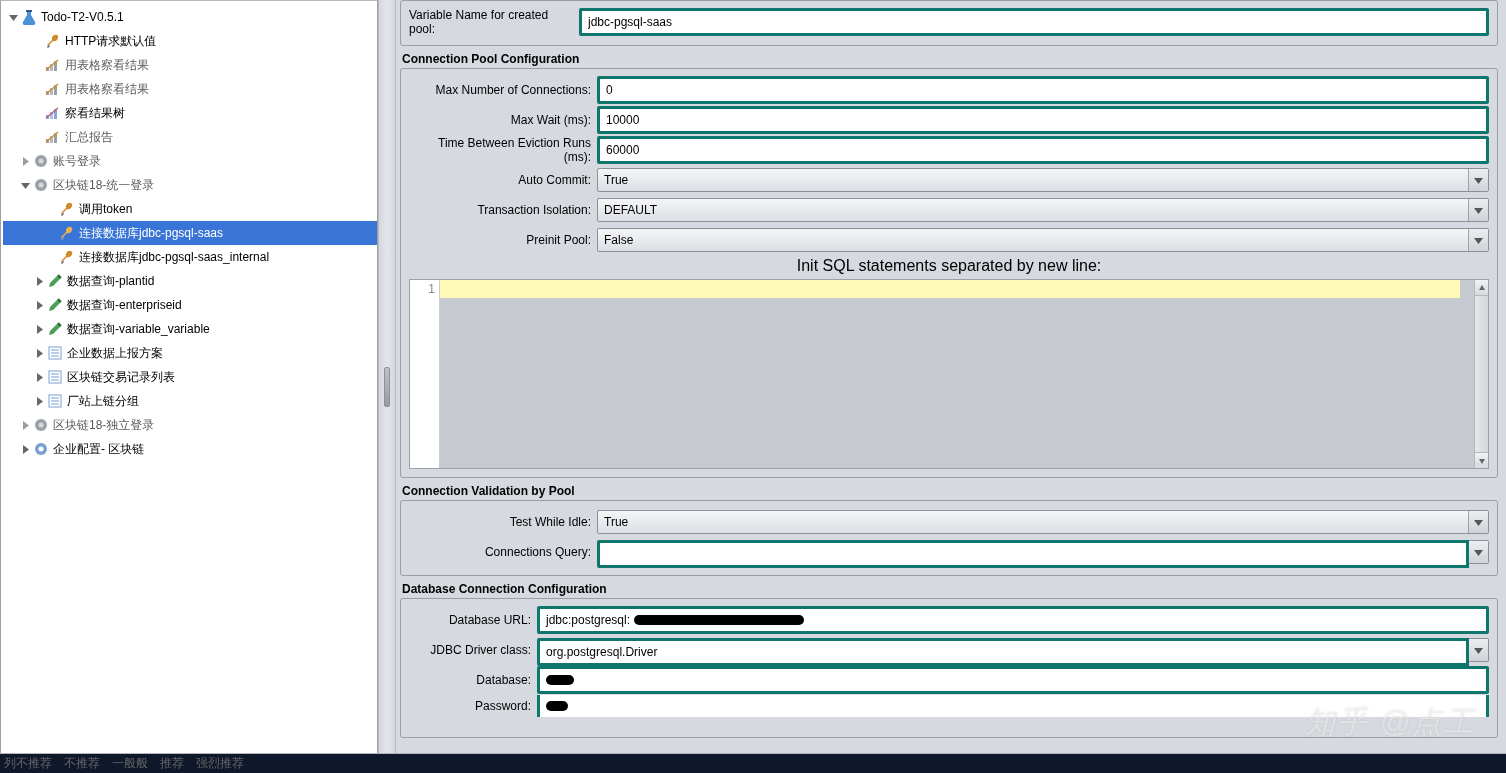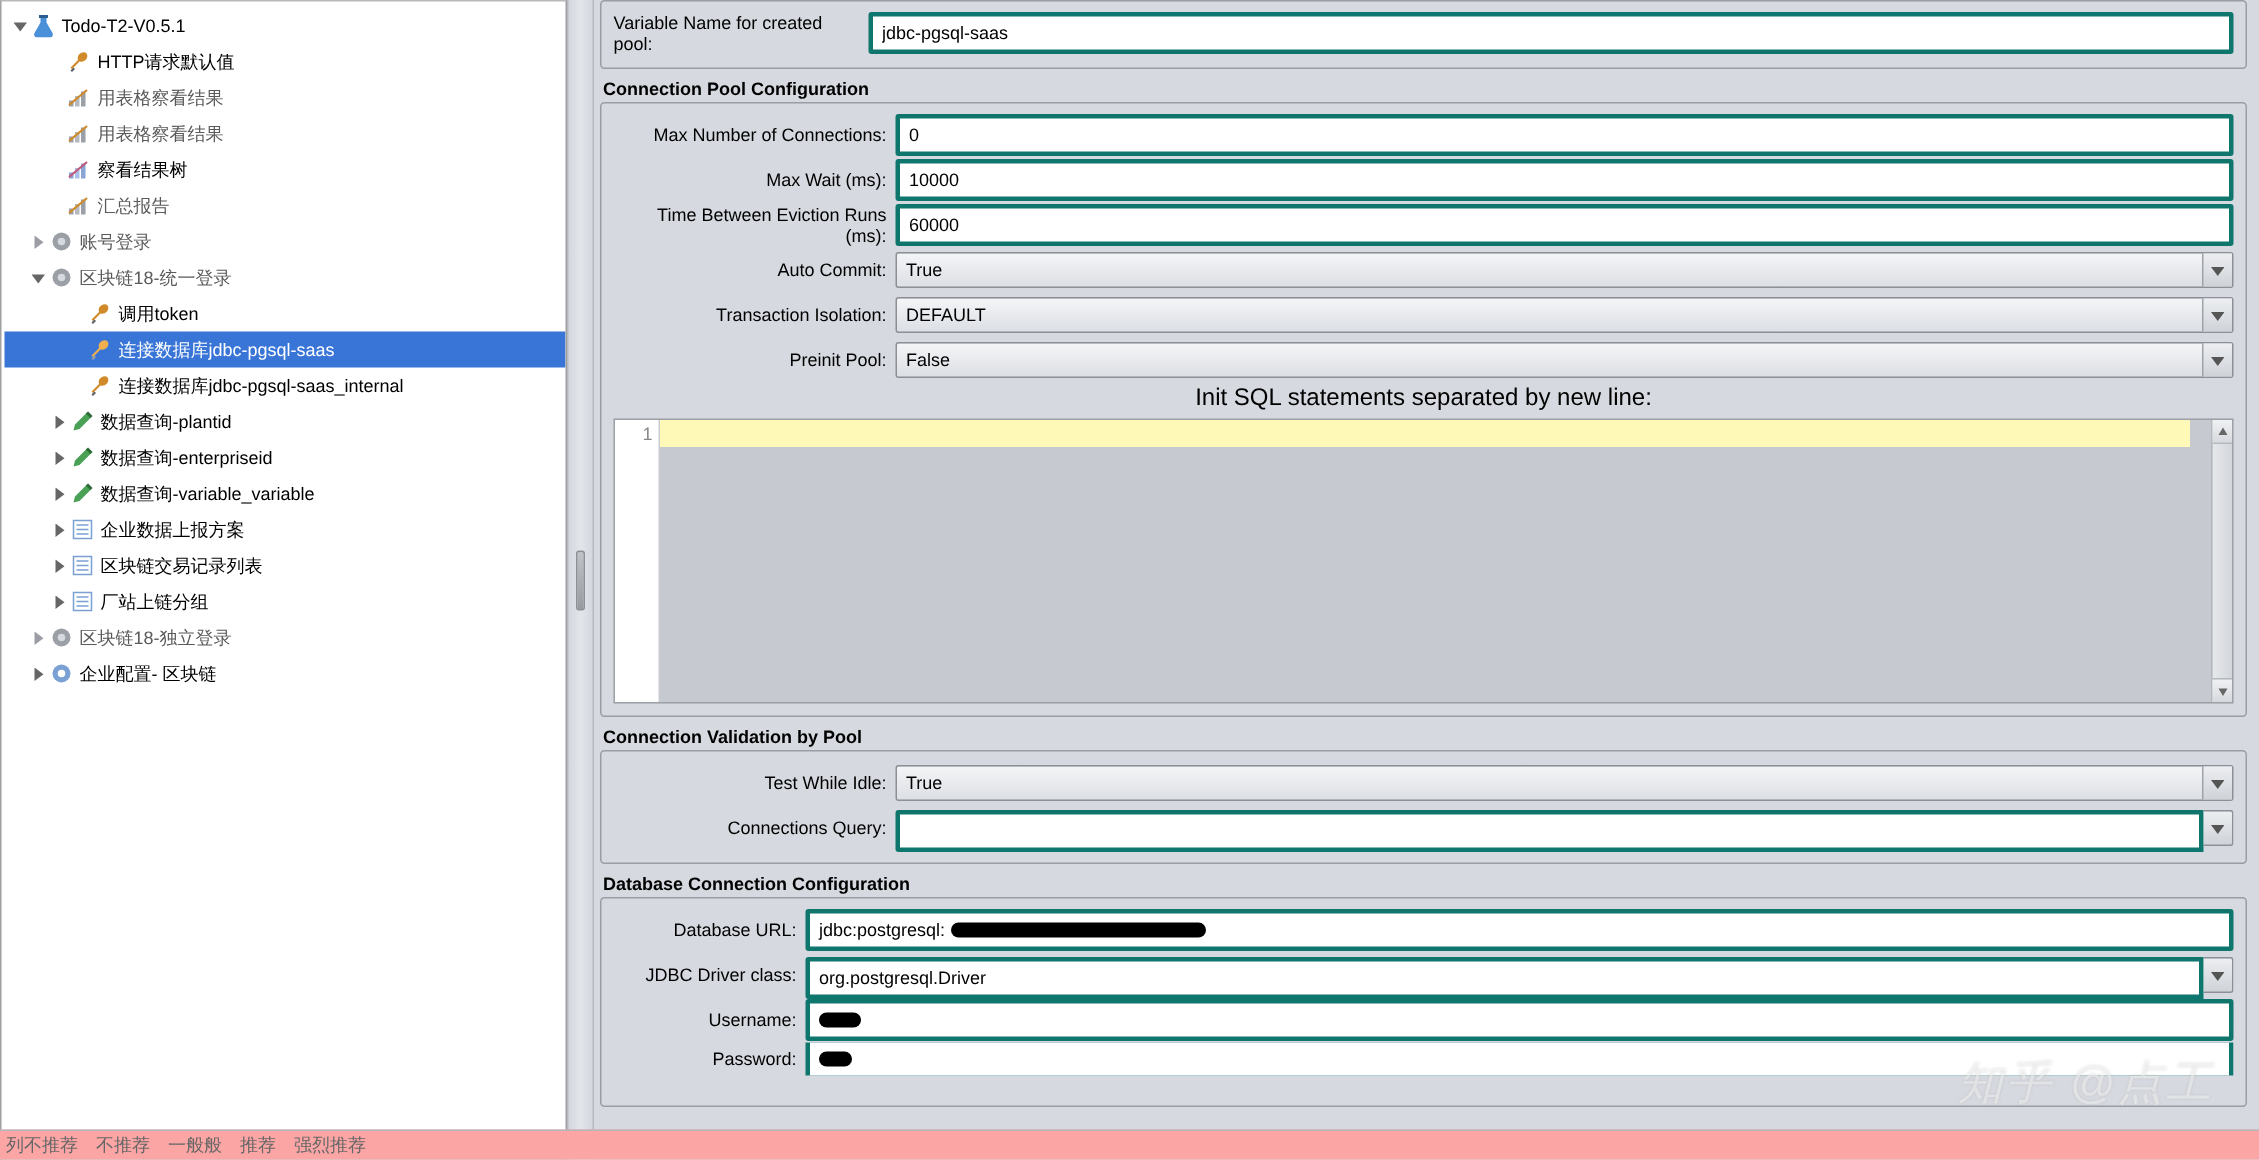--- a/index.html
+++ b/index.html
@@ -127,21 +127,21 @@
   .linker-combo input.field{flex:1;border-radius:2px 0 0 2px;}
   .linker-combo .cbtn{
     width:20px;border:1px solid #8c9096;border-left:none;border-radius:0 2px 2px 0;
     display:flex;align-items:center;justify-content:center;
     background:linear-gradient(#eceef1,#cfd3d8);
   }
 
   
   .footer {
     position:absolute; left:0; right:0; bottom:0; height:20px;
-    background:#fca5a5; color:#666; font-size:12px;
+    background:#0f172a; color:#666; font-size:12px;
     display:flex; align-items:center; padding-left:4px; gap:12px;
     border-top:1px solid #b3b7bc;
   }
 
   
   .watermark{
     position:absolute; right:30px; bottom:30px;
     font-size:30px; color:rgba(255,255,255,0.45);
     font-style:italic; letter-spacing:2px; pointer-events:none;
     text-shadow:0 0 2px rgba(180,180,180,0.5);
@@ -558,21 +558,21 @@
         <div class="linker-combo">
           <input class="field" value="org.postgresql.Driver" style="">
           <div class="cbtn">
               <svg width="9" height="9">
                 <polygon points="0,2 9,2 4.5,8" fill="#555"></polygon>
               </svg>
             </div>
         </div>
       </div>
       <div class="form-row">
-        <span class="form-label db-label">Username:</span>
+        <span class="form-label db-label">Database:</span>
         <div class="field" style="display:flex;align-items:center">
           <span class="redact" style="width:28px"></span>
         </div>
       </div>
       <div class="form-row" style="height:22px;overflow:hidden">
         <span class="form-label db-label">Password:</span>
         <div class="field" style="display:flex;align-items:center">
           <span class="redact" style="width:22px"></span>
         </div>
       </div>

